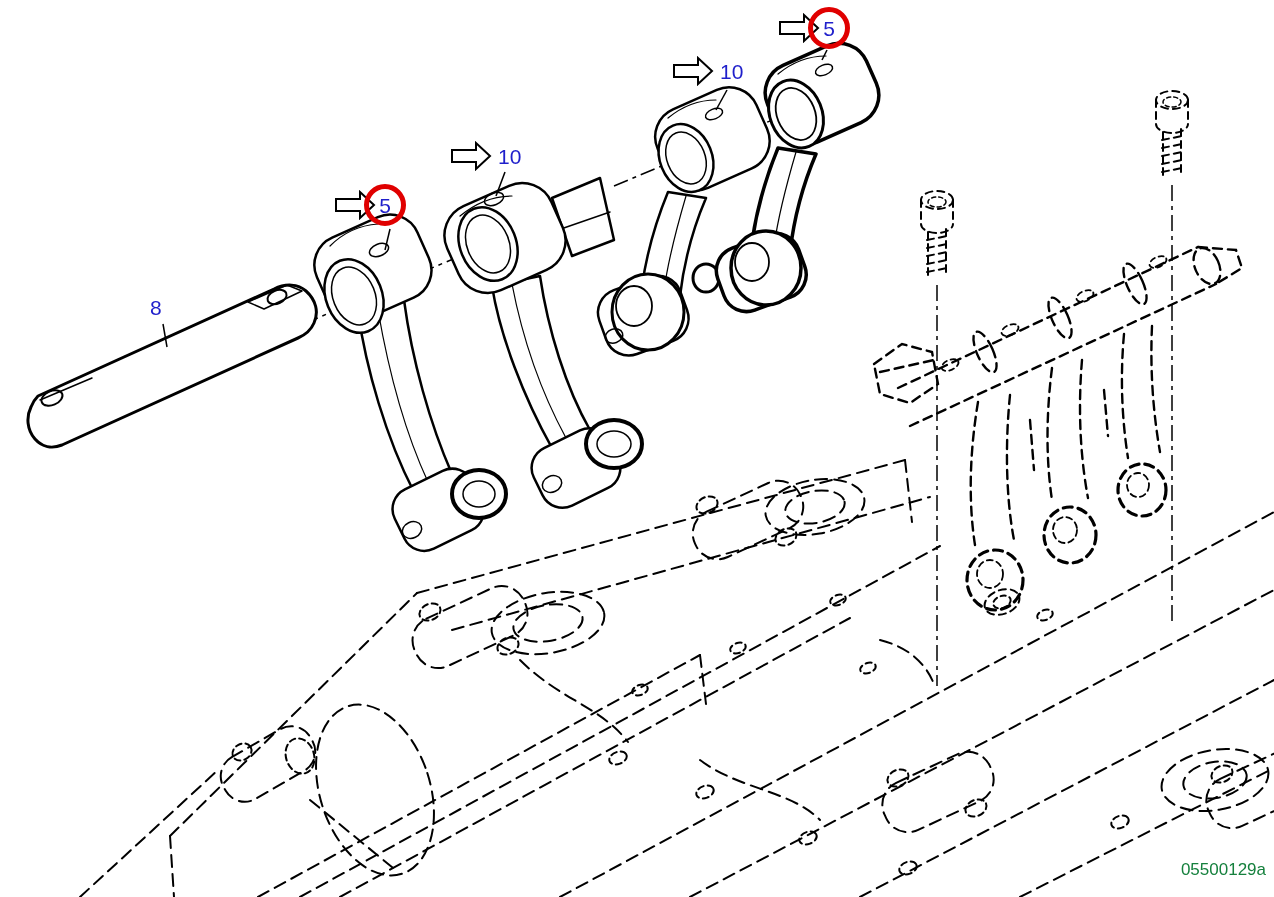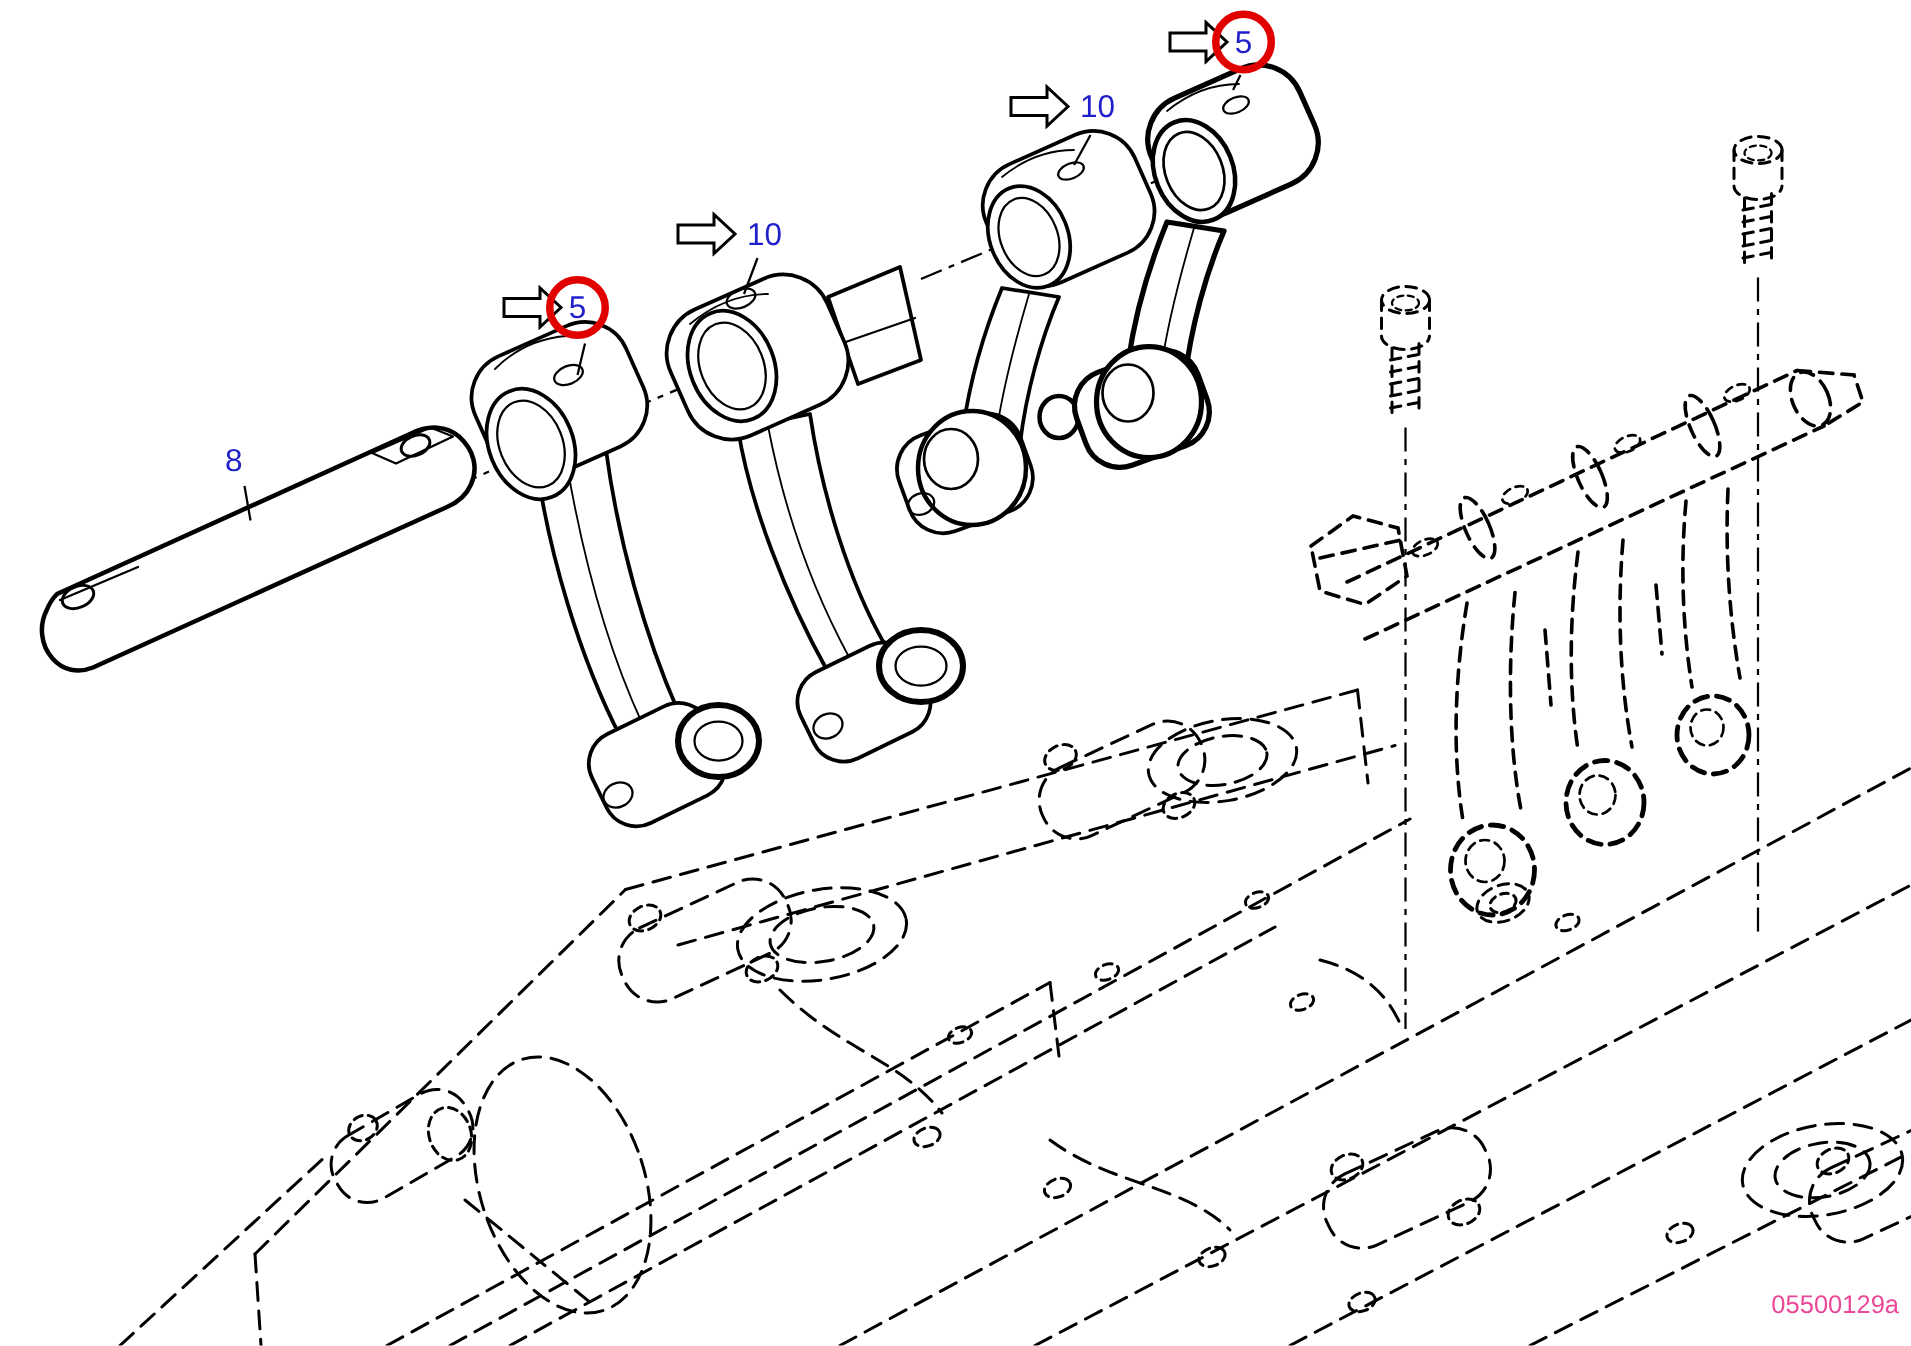--- a/index.html
+++ b/index.html
@@ -13,21 +13,21 @@
   .callout{position:absolute;display:flex;align-items:center;}
   .callout .num{color:var(--blue);font-size:21px;line-height:1;margin-left:6px;}
   .ring{
     box-sizing:border-box;width:42px;height:42px;margin-left:-12px;
     border:5px solid var(--red);border-radius:50%;
     display:flex;align-items:center;justify-content:center;
   }
   .ring .num{margin-left:0;}
   .plain-label{position:absolute;color:var(--blue);font-size:21px;line-height:1;}
   .figcode{position:absolute;left:1156px;top:858px;width:110px;text-align:right;
-    color:#ec4899;font-size:17px;line-height:1.4;}
+    color:#15803d;font-size:17px;line-height:1.4;}
   .arrowicon{display:block;}
 </style>
 </head>
 <body style="--blue: #1f1fcb; --red: #e00000;">
 
 <div id="stage">
 
 <svg class="art" width="1274" height="897" viewBox="0 0 1274 897">
 
   <g stroke="#000" stroke-width="2" fill="none" stroke-dasharray="12 7" stroke-linecap="round">

